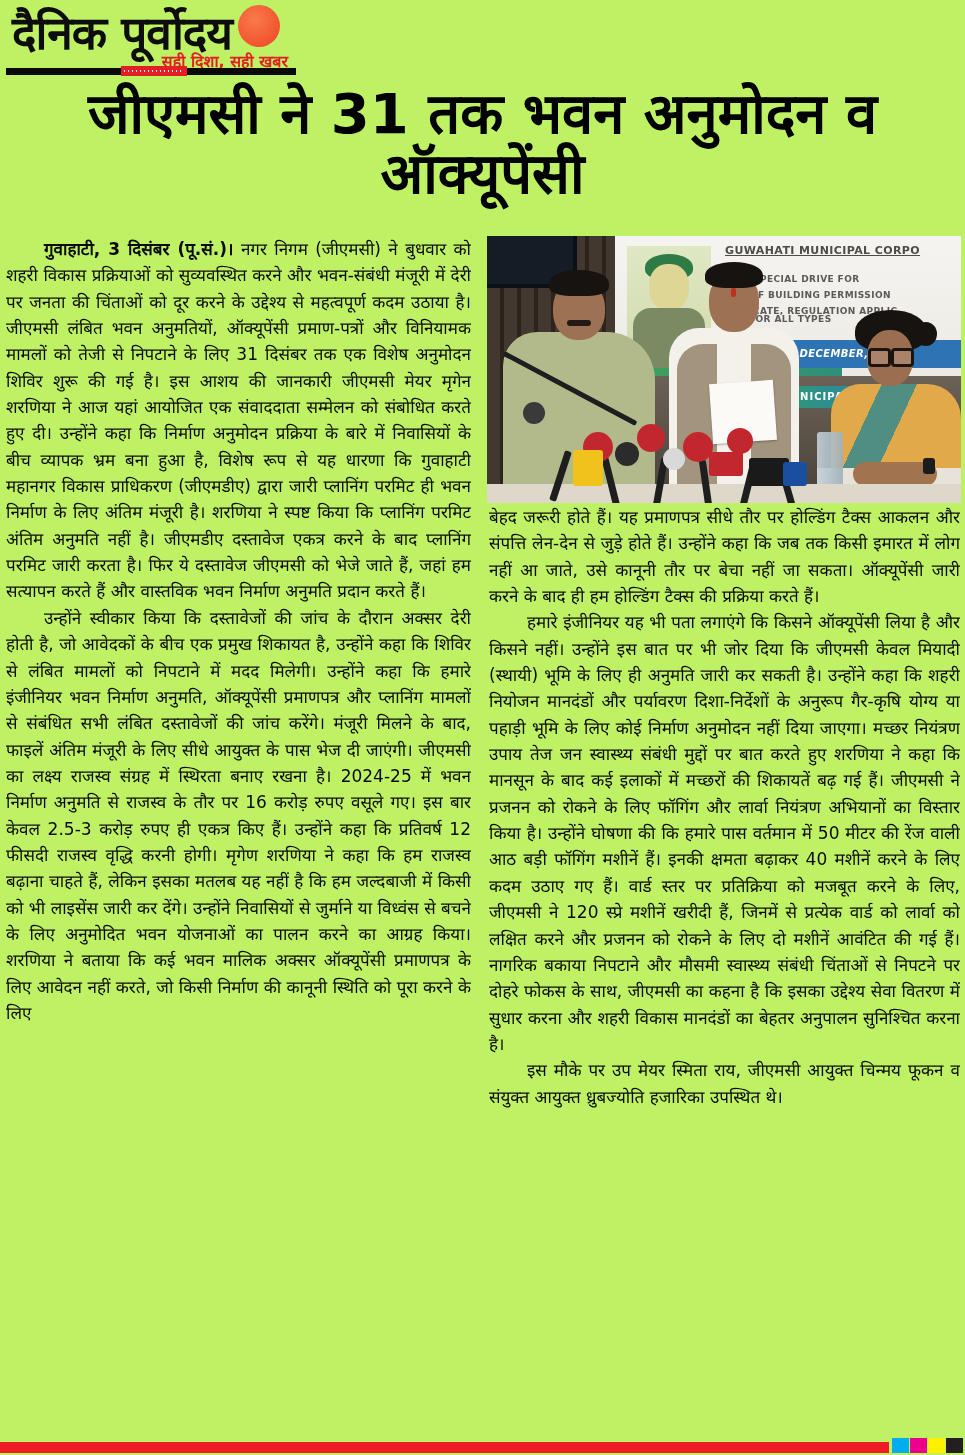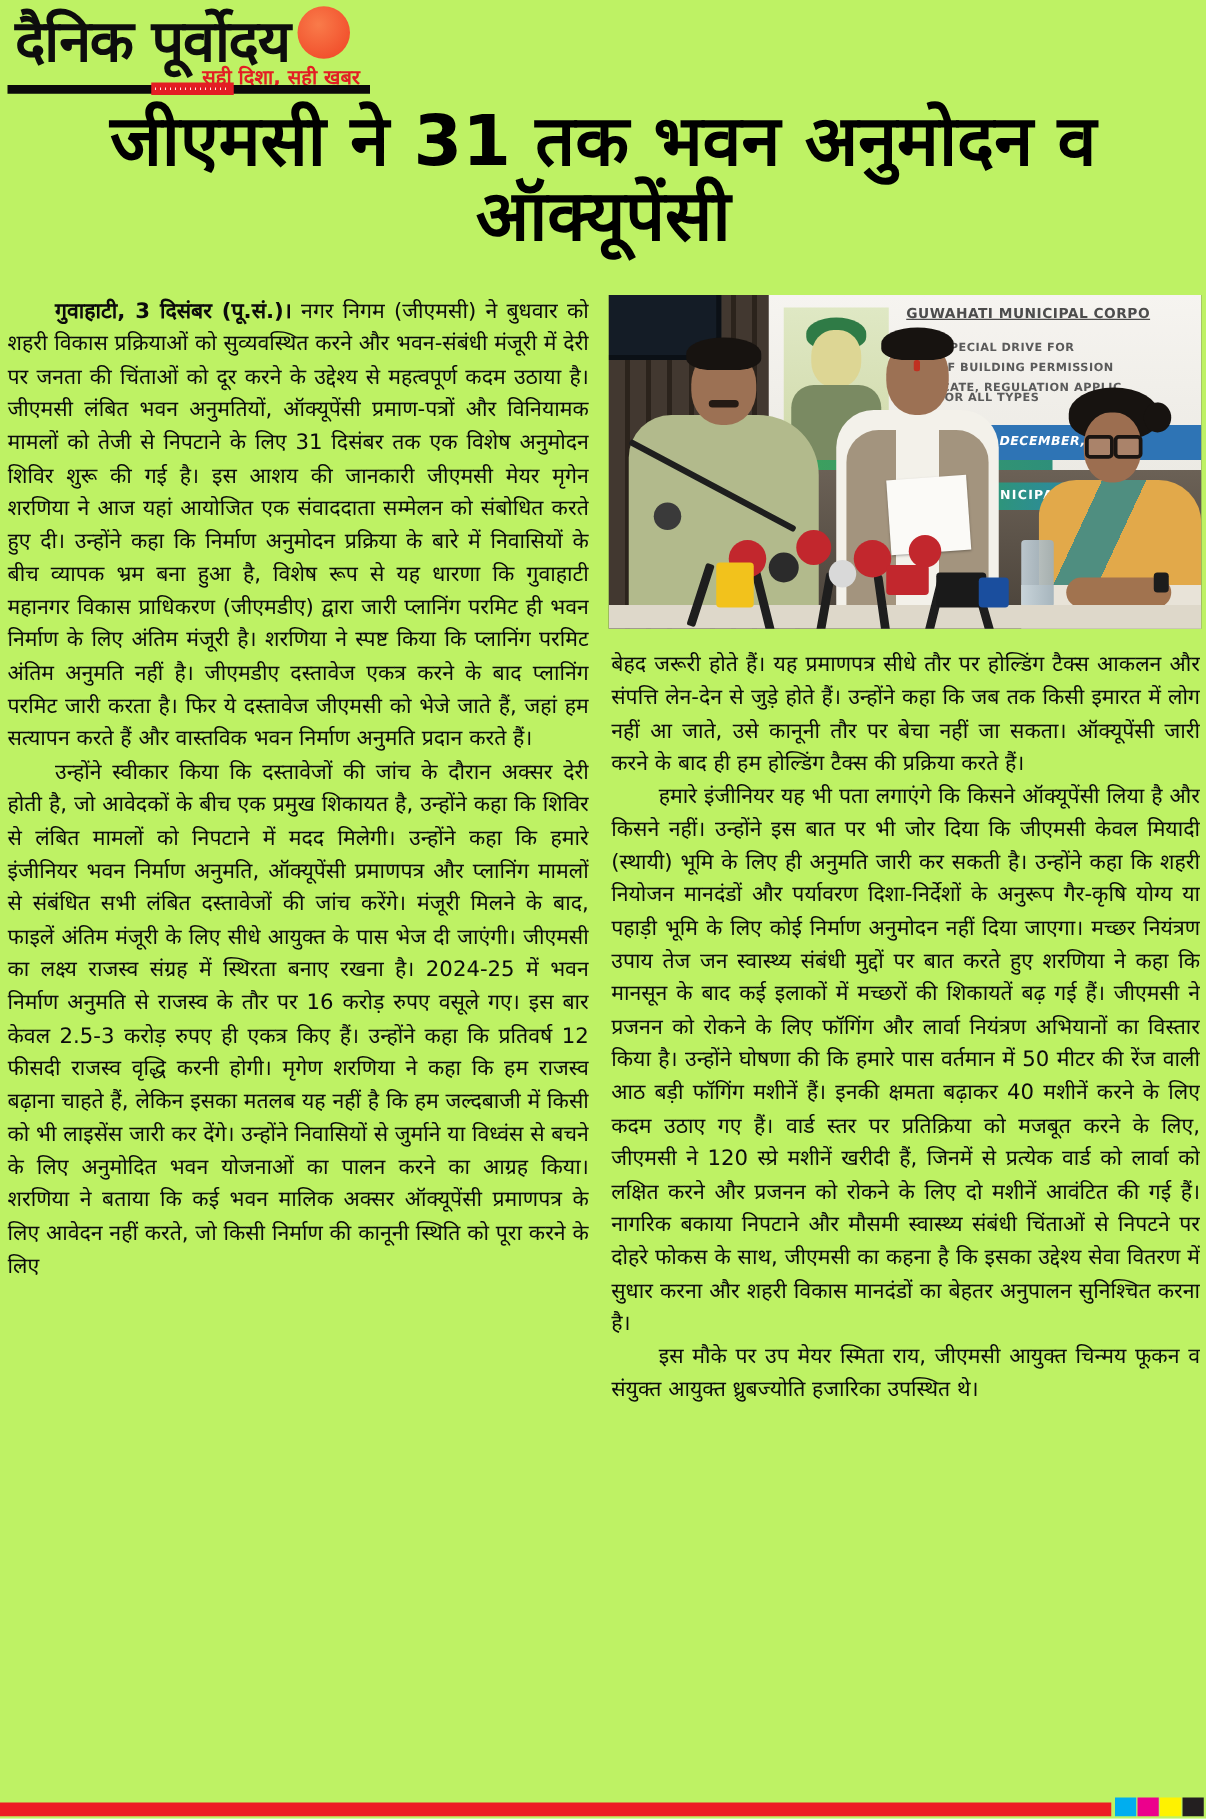--- a/index.html
+++ b/index.html
@@ -23,21 +23,21 @@
   
   .headline{position:absolute;left:28px;top:84px;width:909px;text-align:center;
             font-size:56px;line-height:60px;font-weight:bold;color:#000;
             font-family:"DejaVu Sans",sans-serif;}
 
   
   .bodycol{position:absolute;font-size:17px;line-height:26.35px;text-align:justify;color:#0b0b0b;}
   .col-left{left:6px;top:236px;width:465px;height:1192px;overflow:hidden;}
   .col-right{left:489px;top:504px;width:471px;height:924px;overflow:hidden;}
   .bodycol p{margin:0;text-indent:38px;}
-  .bodycol p.cont{text-indent:0;margin-top:15px;}
+  .bodycol p.cont{text-indent:0;}
   .dateline{font-weight:bold;}
 
   
   .photo{position:absolute;left:487px;top:236px;width:474px;height:267px;overflow:hidden;
          background:#4a423a;}
   .ph-wall{position:absolute;left:0;top:0;width:170px;height:267px;
            background:repeating-linear-gradient(90deg,#423830 0 13px,#2b231c 13px 17px);}
   .ph-wall2{position:absolute;left:160px;top:140px;width:314px;height:112px;
             background:linear-gradient(180deg,#6b6156,#4d453c);}
   .ph-tv{position:absolute;left:0;top:0;width:86px;height:48px;background:#141c26;

